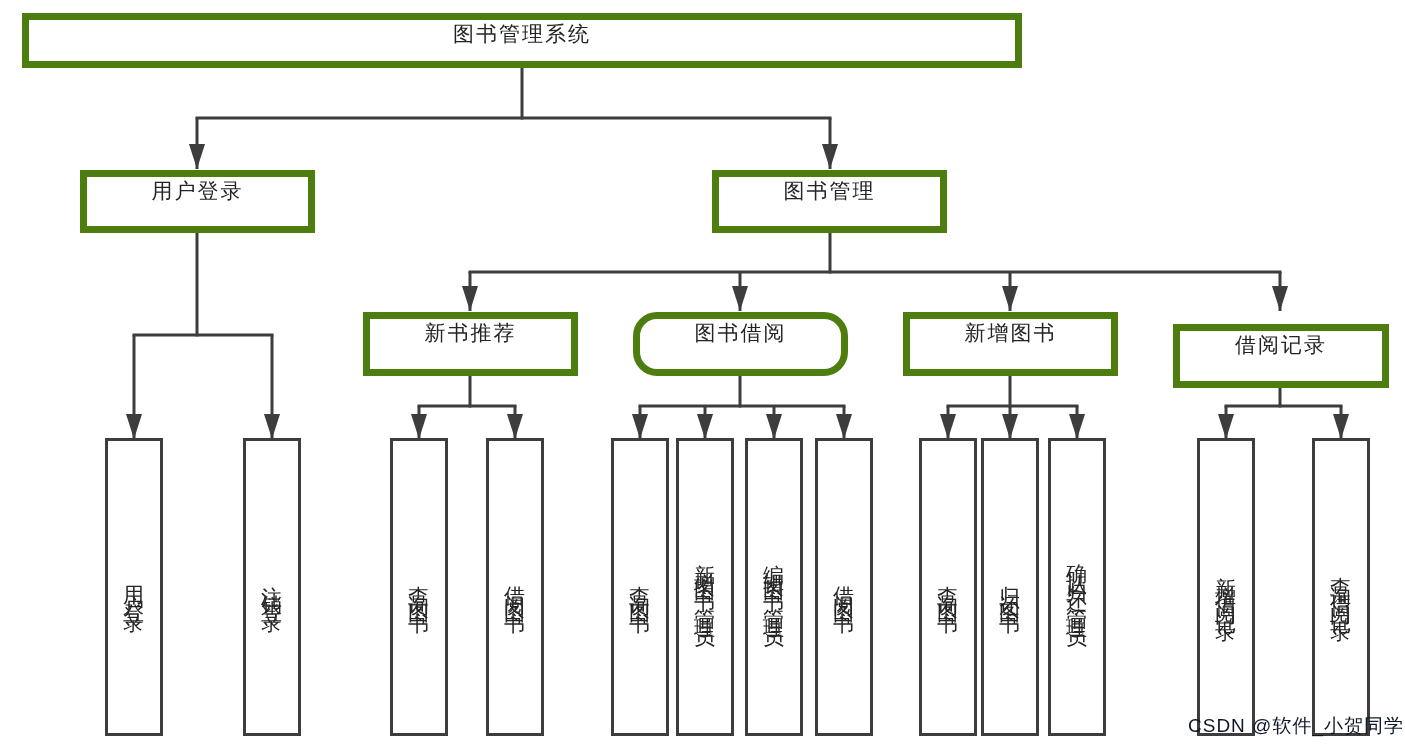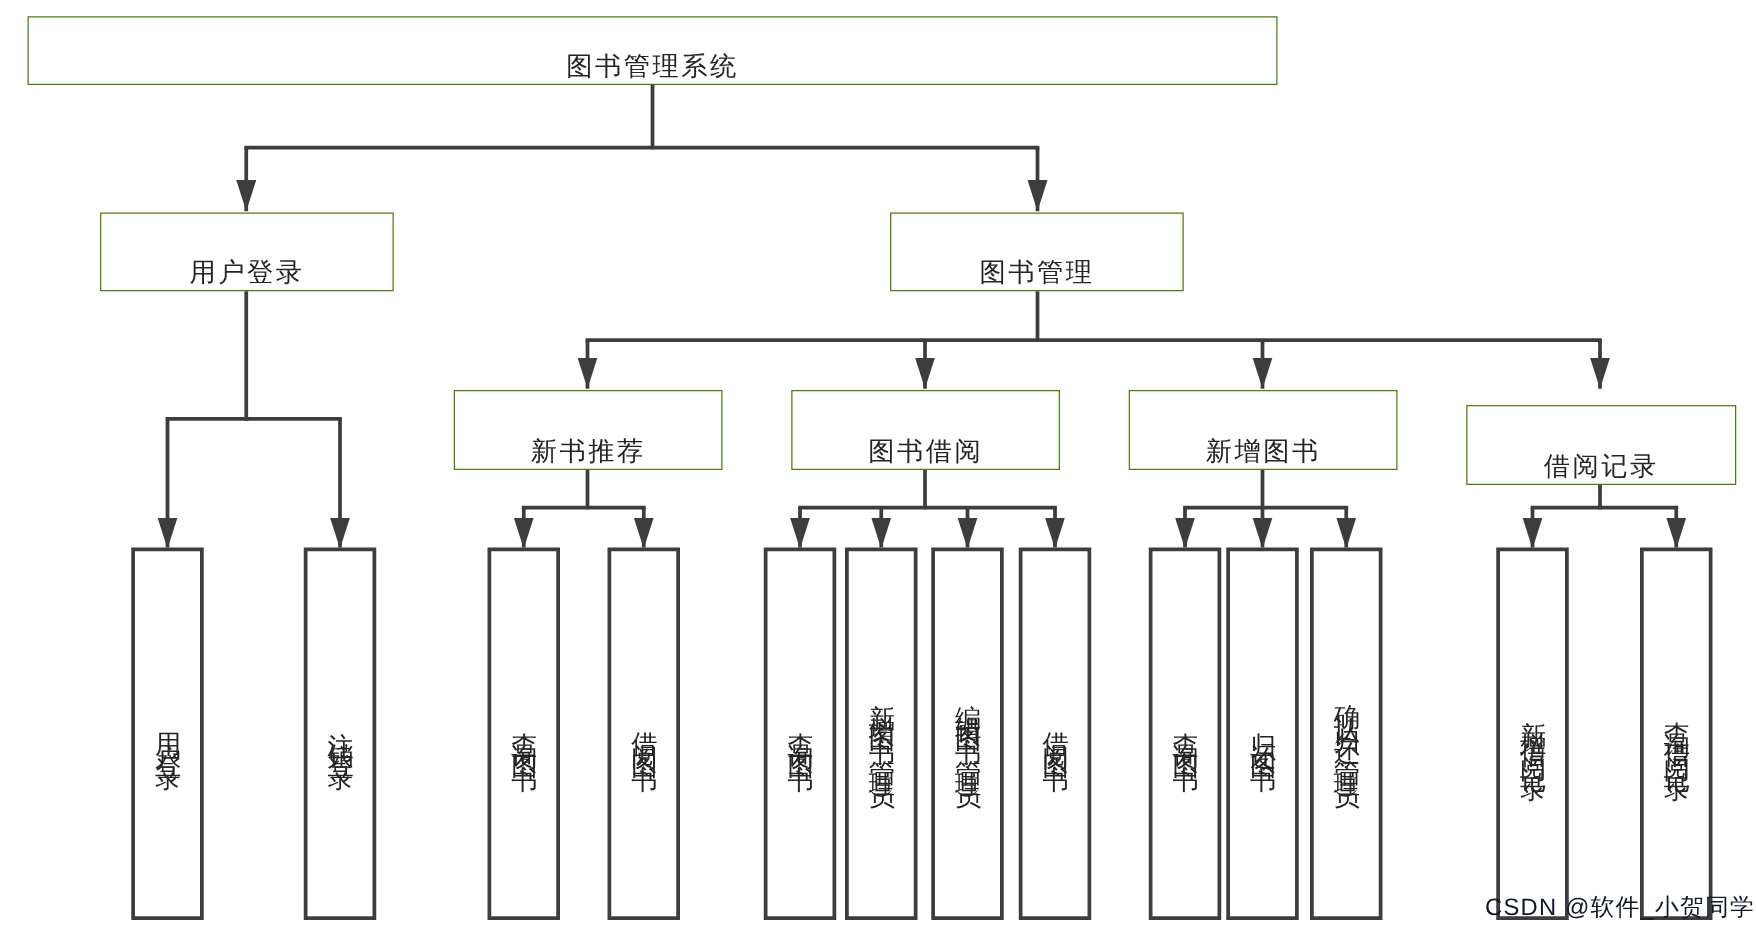--- a/index.html
+++ b/index.html
@@ -19,24 +19,24 @@
     position: absolute;
     left: 0;
     top: 0;
     width: 1405px;
     height: 747px;
     z-index: 1;
   }
   .hbox {
     position: absolute;
     box-sizing: border-box;
-    border: 1px solid #4d7c0f;
+    border: 7px solid #4d7c0f;
     background: #ffffff;
     display: flex;
-    align-items: flex-end;
+    align-items: flex-start;
     justify-content: center;
     font-size: 21px;
     letter-spacing: 2px;
     color: #242424;
     z-index: 2;
   }
   .vbox {
     position: absolute;
     box-sizing: border-box;
     border: 3px solid #3d3d3d;
@@ -131,21 +131,21 @@
   <div class="hbox" style="left:80px; top:170px; width:235px; height:63px;">
     <span>用户登录</span>
   </div>
   <div class="hbox" style="left:363px; top:312px; width:215px; height:64px;">
     <span>新书推荐</span>
   </div>
 
   <div class="hbox" style="left:712px; top:170px; width:235px; height:63px;">
     <span>图书管理</span>
   </div>
-  <div class="hbox" style="left:633px; top:312px; width:215px; height:64px;">
+  <div class="hbox" style="left:633px; top:312px; width:215px; height:64px;border-radius:24px;">
     <span>图书借阅</span>
   </div>
   <div class="hbox" style="left:903px; top:312px; width:215px; height:64px;">
     <span>新增图书</span>
   </div>
   <div class="hbox" style="left:1173px; top:312px; width:216px; height:64px;margin-top:12px;">
     <span>借阅记录</span>
   </div>
 
   <div class="vbox" style="left:105px;">

